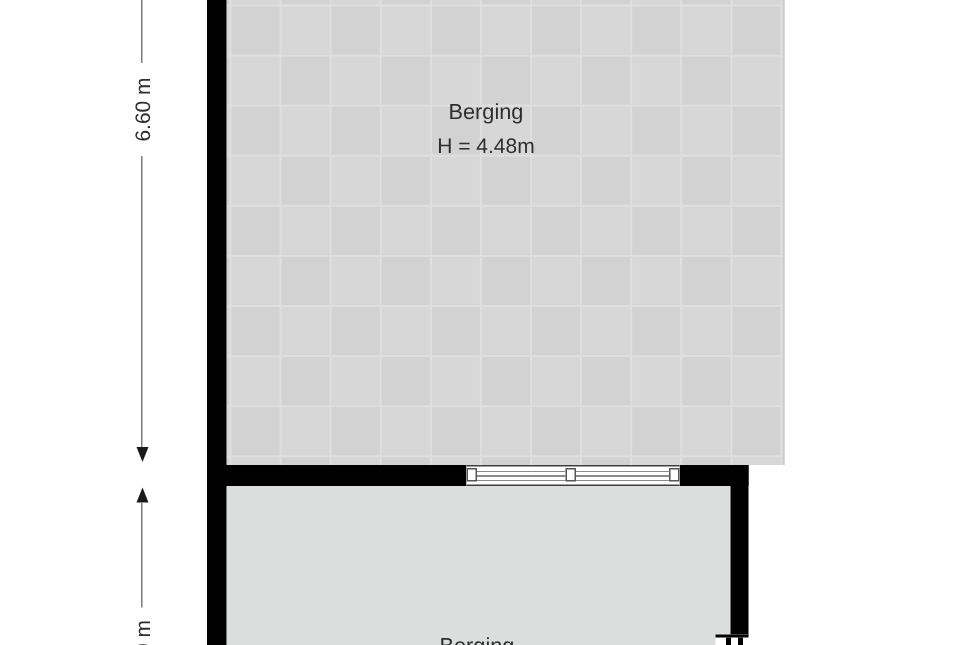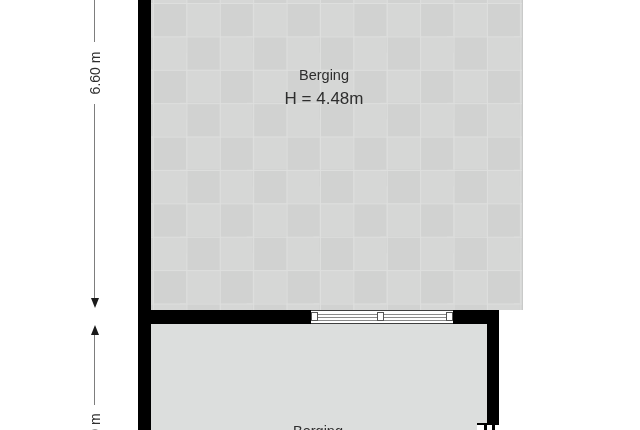--- a/index.html
+++ b/index.html
@@ -91,21 +91,21 @@
   }
   .dim-label-top    { left: 60px; top: 63px; }
   .dim-label-bottom { left: 60px; top: 415px; }
 
   
   .room-label {
     position: absolute; width: 160px; text-align: center;
     color: var(--text); font-size: 14.5px;
   }
   .carport-name   { left: 244px; top: 67px; }
-  .carport-height { left: 244px; top: 89px; font-size: 17px; }
+  .carport-height { left: 244px; top: 89px; font-size: 14px; }
   .berging-name   { left: 238px; top: 423px; }
 </style>
 </head>
 <body>
 
 <div id="canvas">
 
   <div class="dim-seg dim-seg-a1"></div>
   <div class="dim-label dim-label-top">6.60 m</div>
   <div class="dim-seg dim-seg-a2"></div>

